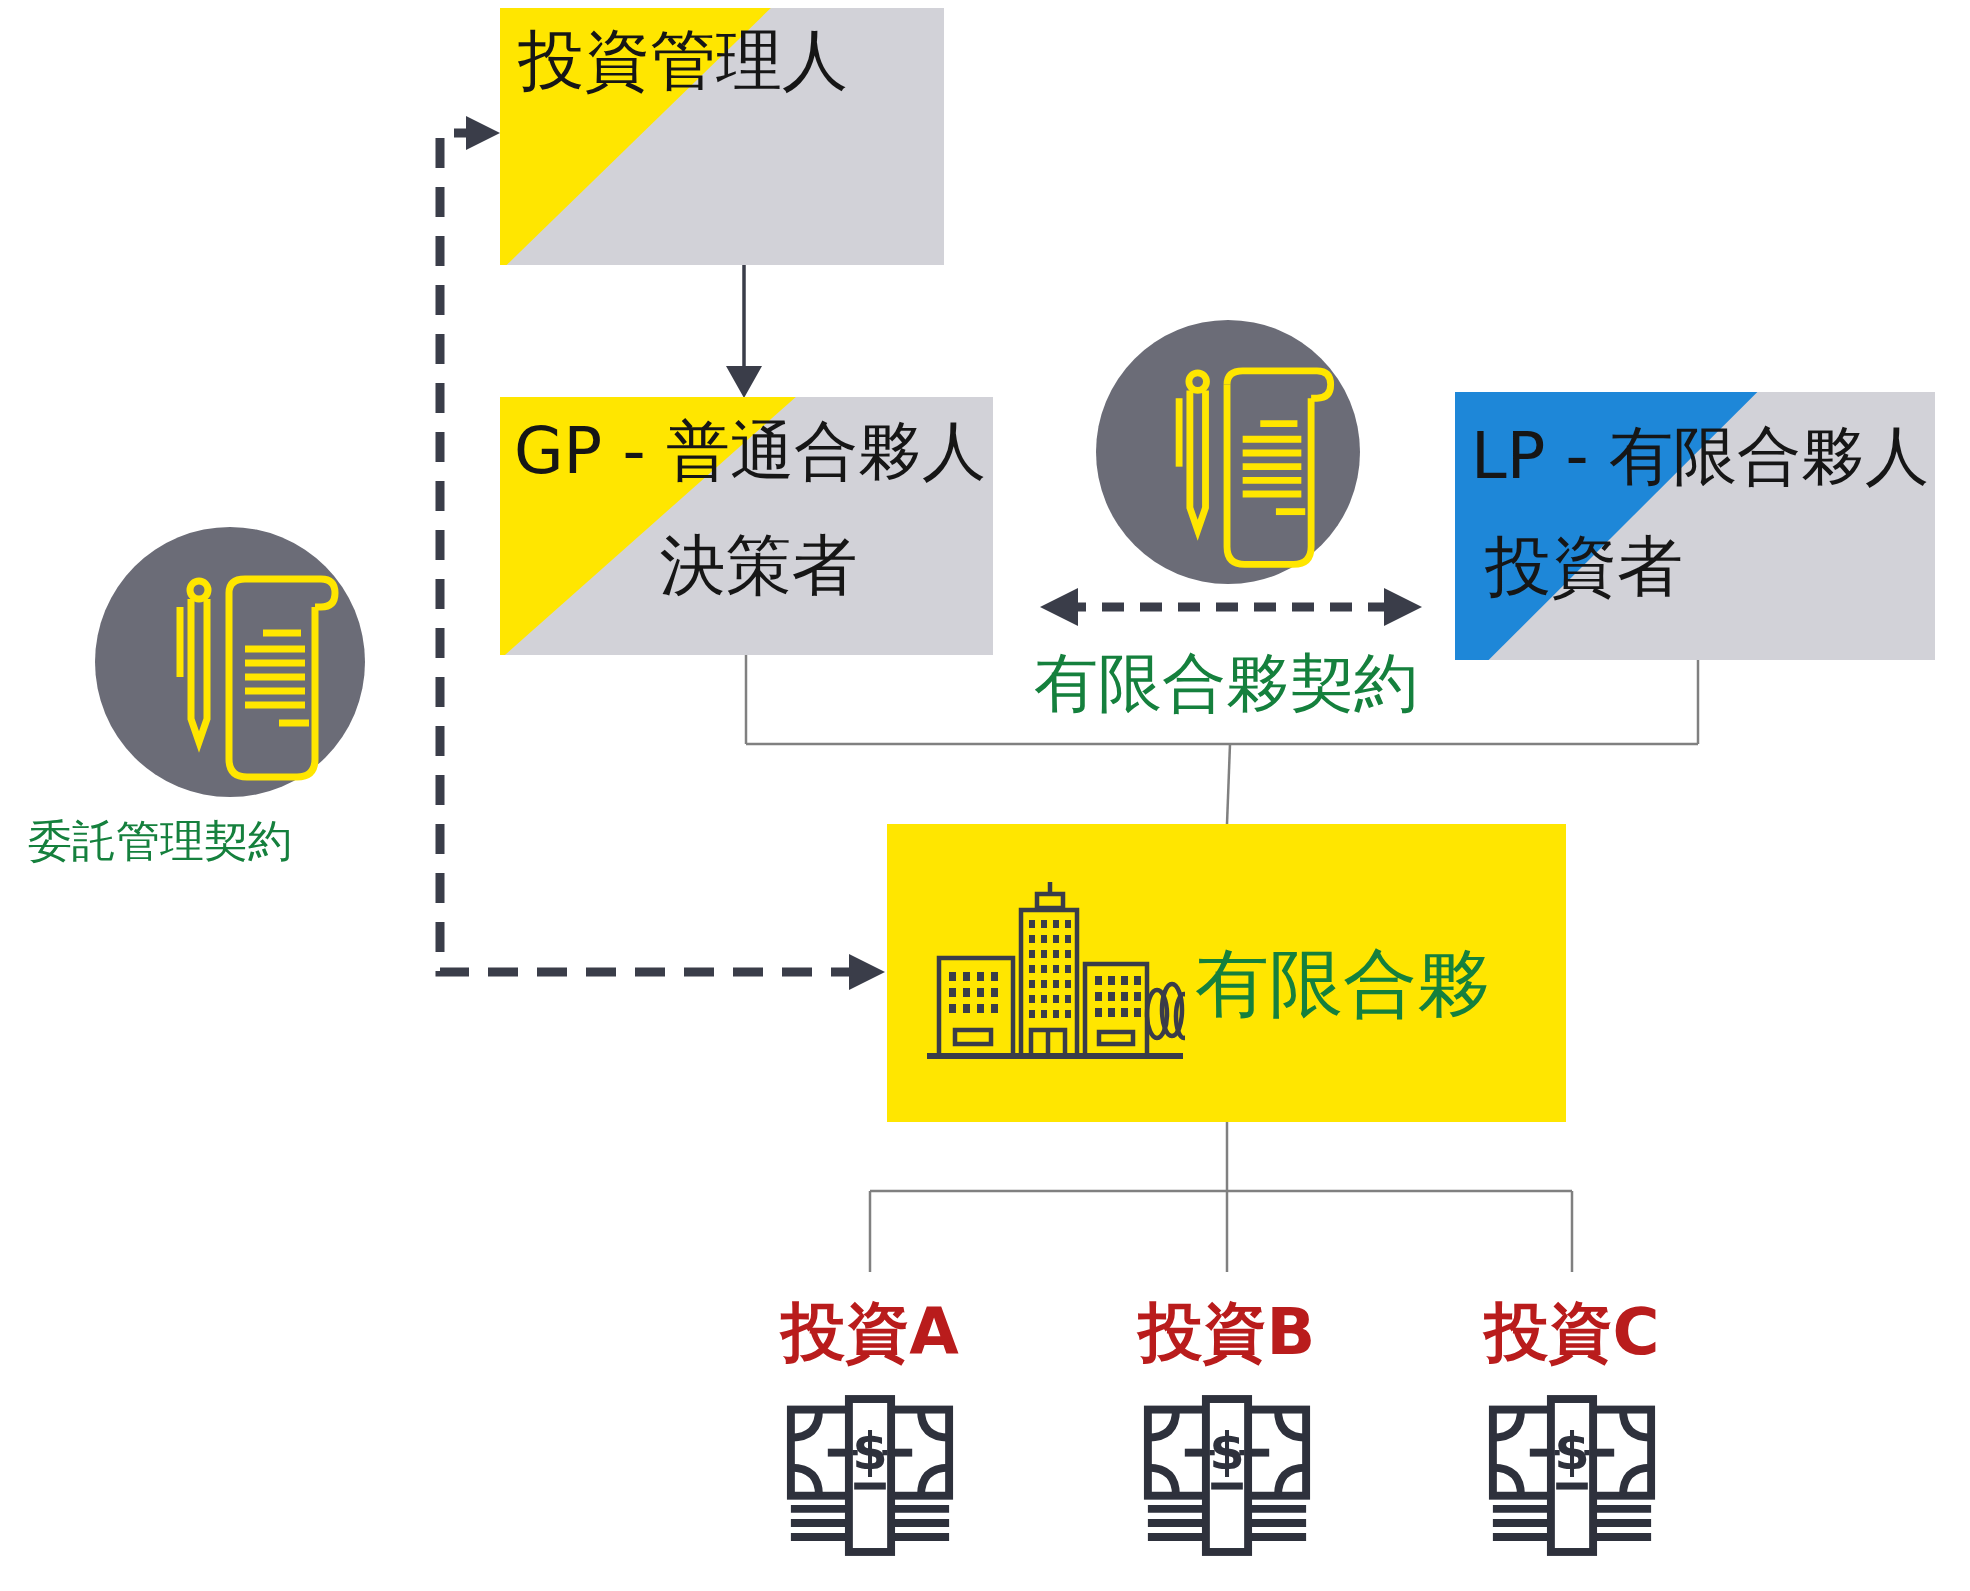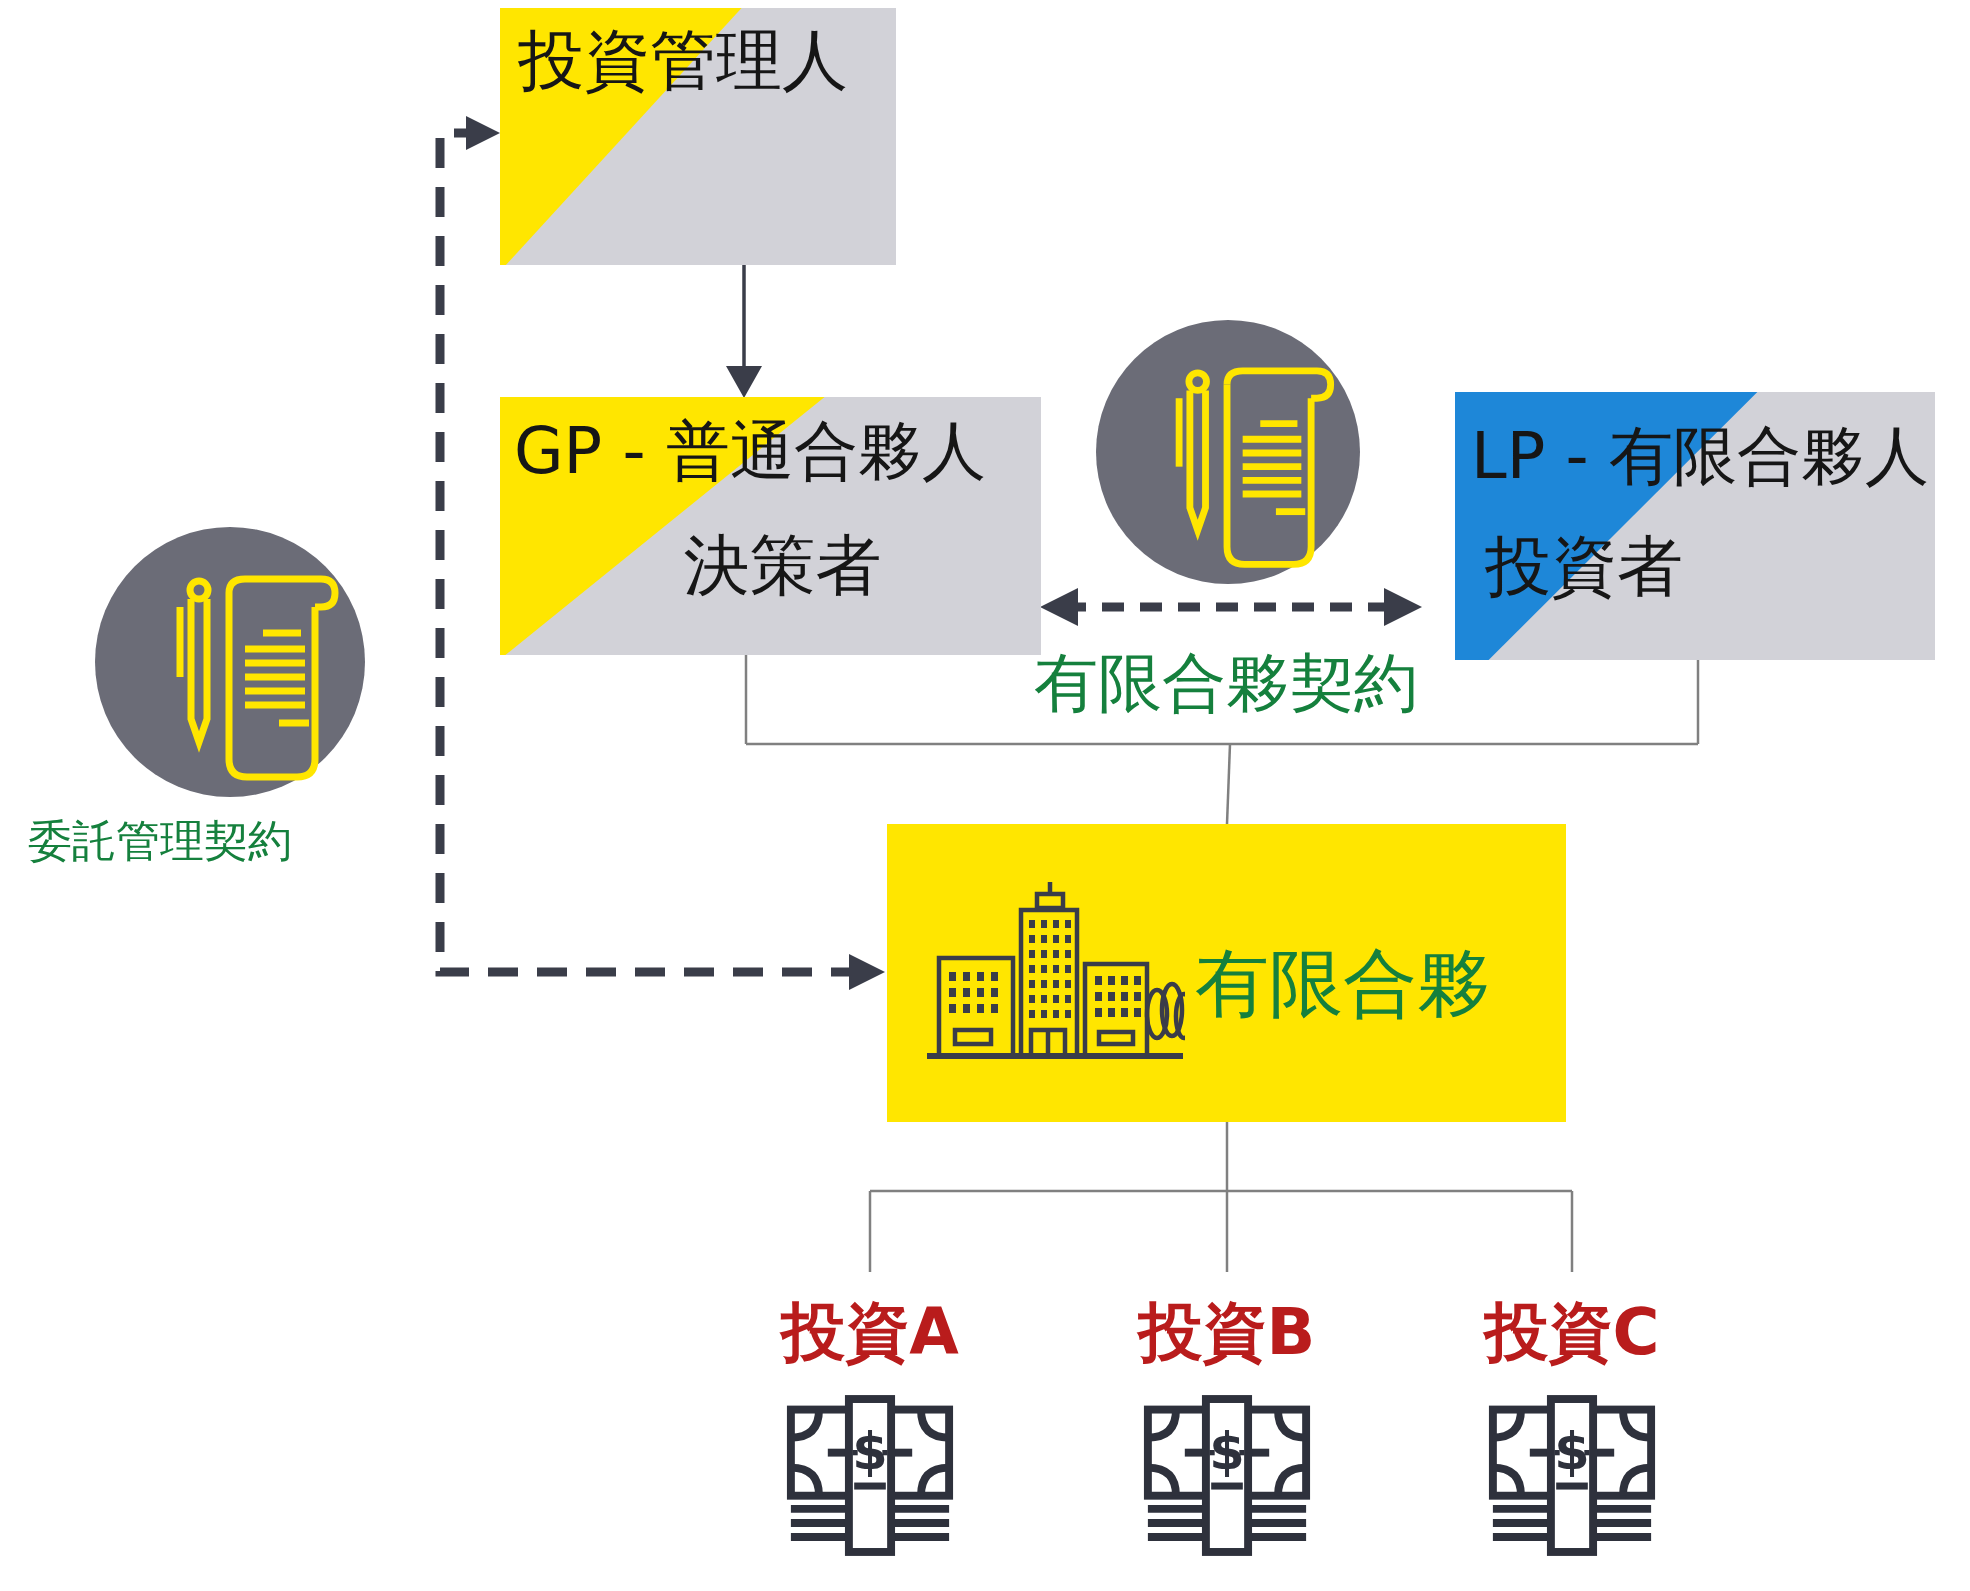--- a/index.html
+++ b/index.html
@@ -50,26 +50,26 @@
       <polygon points="885,972 849,954 849,990" fill="#3a3d49"></polygon>
     </g>
 
     <g>
       <path d="M1064,607 H1398" stroke="#3a3d49" stroke-width="9" stroke-dasharray="22 16" fill="none"></path>
       <polygon points="1040,607 1078,588 1078,626" fill="#3a3d49"></polygon>
       <polygon points="1422,607 1384,588 1384,626" fill="#3a3d49"></polygon>
     </g>
   </svg>
 
-  <div class="split-box" style="left:500px;top:8px;width:396px;height:257px;">
+  <div class="split-box" style="left:500px;top:8px;width:444px;height:257px;">
     <div class="accent yellow"></div>
     <div class="box-line" style="left:18px;top:20px;">投資管理人</div>
   </div>
 
-  <div class="split-box" style="left:500px;top:397px;width:493px;height:258px;padding-left:48px;">
+  <div class="split-box" style="left:500px;top:397px;width:493px;height:258px;">
     <div class="accent yellow" style="clip-path:polygon(0 0,60% 0,1% 100%,0 100%);"></div>
     <div class="box-line" style="left:14px;top:22px;font-size:64px;">GP - 普通合夥人</div>
     <div class="box-line" style="left:0;right:0;top:136px;text-align:center;transform:translateX(12px);">決策者</div>
   </div>
 
   <div class="split-box" style="left:1455px;top:392px;width:480px;height:268px;">
     <div class="accent blue"></div>
     <div class="box-line" style="left:16px;top:32px;font-size:64px;">LP - 有限合夥人</div>
     <div class="box-line" style="left:0;right:0;top:142px;text-align:left;transform:translateX(30px);">投資者</div>
   </div>

